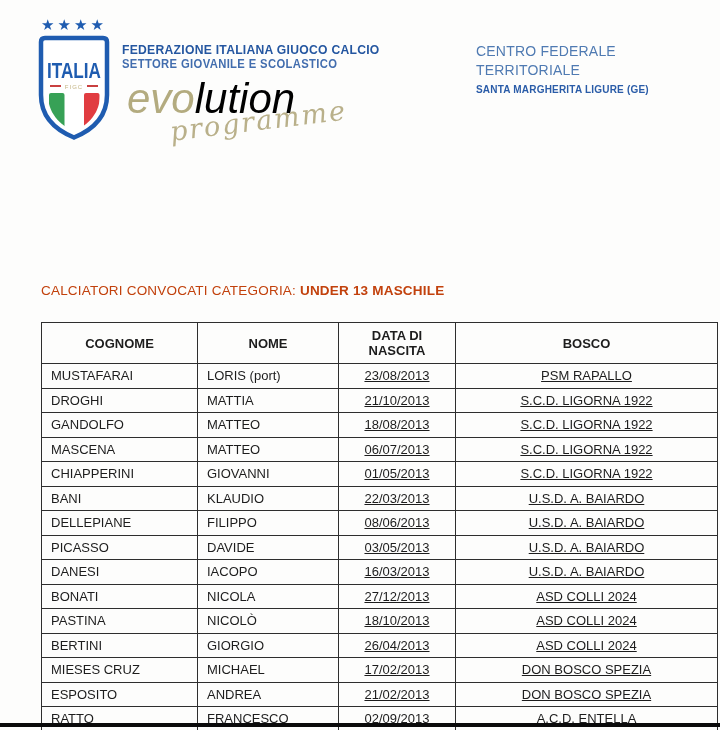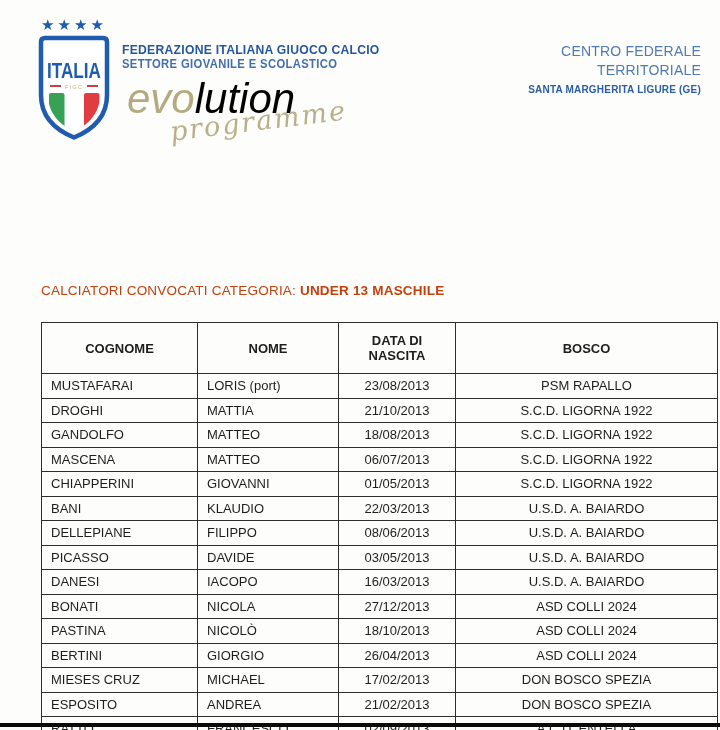--- a/index.html
+++ b/index.html
@@ -28,41 +28,41 @@
   }
   .evolution .evo { color:#b3ab7f; font-weight:normal; }
   .evolution .lution { color:#000000; font-weight:normal; }
   .programme {
     position:absolute; left:170px; top:116px; width:180px;
     font-family:"DejaVu Serif", serif; font-style:italic;
     color:#b9b08a; font-size:27px; letter-spacing:2px; white-space:nowrap;
     transform:rotate(-7deg); transform-origin:left center;
   }
 
-  .right-header { position:absolute; top:42px; right:19px; width:232px; text-align:right; }
+  .right-header { position:absolute; top:42px; right:12px; width:232px; text-align:left; }
   .rh-line1 { color:#4f7ab2; font-size:14px; letter-spacing:0.2px; line-height:19px; }
   .rh-line2 { color:#2a5ca8; font-weight:bold; font-size:10px; letter-spacing:0.2px; line-height:20px; }
 
   
   .doc-title { position:absolute; left:41px; top:283px; font-size:13.5px; letter-spacing:0.2px; color:#c2410c; }
   .doc-title .cat { font-weight:bold; }
 
   
   table.roster {
     position:absolute; left:41px; top:322px; width:676px;
     border-collapse:collapse; table-layout:fixed;
     font-size:13px; color:#1d1d1d;
   }
   table.roster th, table.roster td { border:1px solid #2e2e2e; overflow:hidden; white-space:nowrap; }
   table.roster th.wrap { white-space:normal; }
   table.roster thead tr { height:41px; }
   table.roster tbody tr { height:24.5px; }
-  table.roster th { font-weight:bold; text-align:center; font-size:13px; padding:10px 10px; line-height:15px; }
+  table.roster th { font-weight:bold; text-align:center; font-size:13px; padding:0 10px; line-height:15px; }
   td.c-cognome, td.c-nome { text-align:left; padding-left:9px; }
-  td.c-data, td.c-club { text-align:center; }
+  td.c-data, td.c-club { text-align:center;text-decoration:underline; }
 
   
   .bottom-bar { position:absolute; left:0; bottom:3px; width:720px; height:4px; background:#0a0a0a; }
 </style>
 </head>
 <body>
 
 <div class="page">
 
   <div class="crest">

